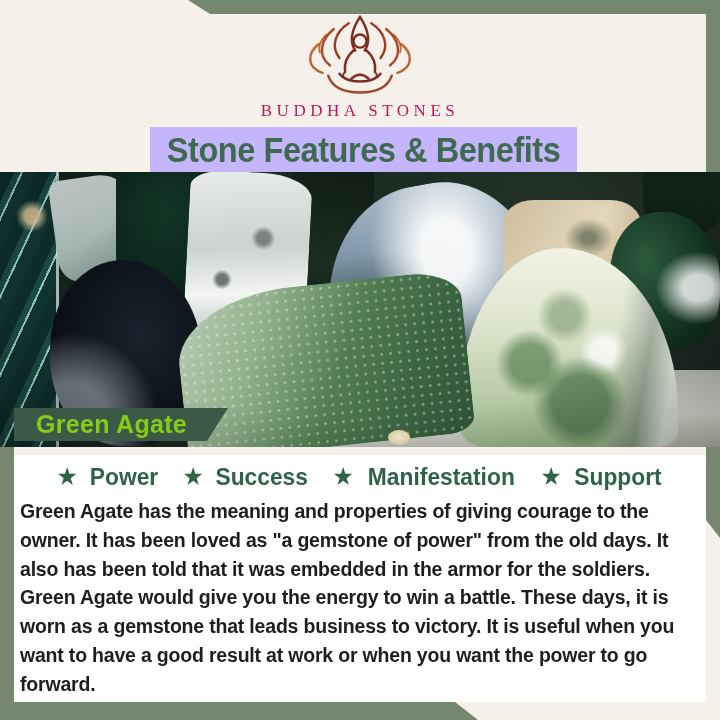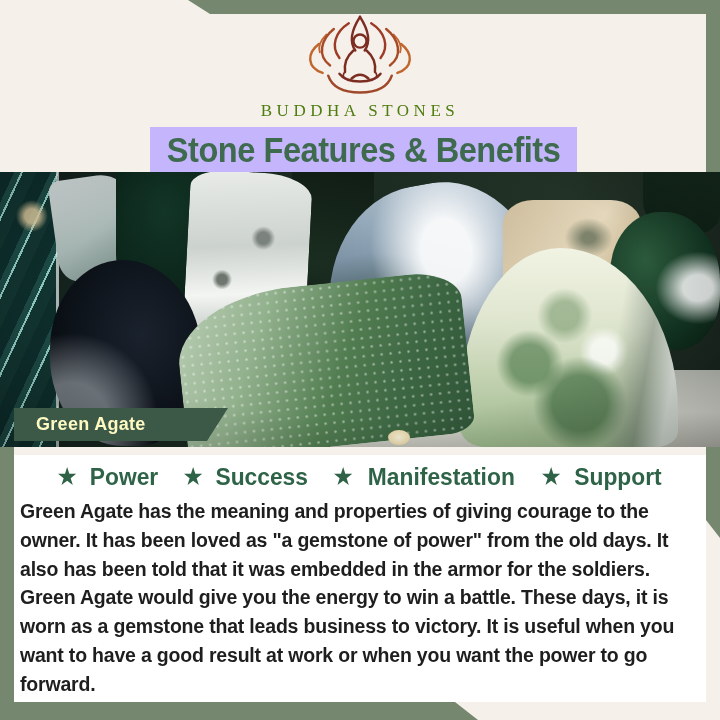--- a/index.html
+++ b/index.html
@@ -17,21 +17,21 @@
   .band-right-lower{right:0;top:447px;width:14px;height:91px;
     clip-path:polygon(0 0,100% 0,100% 100%,0 calc(100% - 18px));}
   .band-left-photo{left:0;top:172px;width:14px;height:275px;background:rgba(117,135,111,.82);}
   .band-left-lower{left:0;top:447px;width:14px;height:273px;}
   .band-bottom{left:0;top:702px;width:478px;height:18px;
     clip-path:polygon(0 0,calc(100% - 23px) 0,100% 100%,0 100%);}
   
   .logo{position:absolute;left:50%;top:14px;transform:translateX(-50%);}
   .brand-name{position:absolute;left:0;top:101px;width:100%;text-align:center;
     font-family:"Liberation Serif","DejaVu Serif",serif;
-    font-size:17px;letter-spacing:4.5px;color:#4d7c0f;}
+    font-size:17px;letter-spacing:4.5px;color:#be185d;}
   .title-band{position:absolute;left:150px;top:127px;width:427px;height:45px;
     background:#c4b5fd;text-align:center;line-height:45px;}
   .title-band span{display:inline-block;transform:scaleX(.93);
     font-size:35px;font-weight:700;color:var(--title,#3E6A4E);letter-spacing:-.5px;}
   
   .photo{position:absolute;left:0;top:172px;width:720px;height:275px;overflow:hidden;
     background:linear-gradient(110deg,#101f1b,#1b2a22 40%,#223226 70%,#17231d);}
   .stone{position:absolute;}
   .teal-slice{left:0;top:0;width:58px;height:275px;
     background:
@@ -93,21 +93,21 @@
       linear-gradient(115deg,#bccfb6 0%,#92b18d 28%,#527d51 55%,#3c6642 76%,#2e5336 100%);
     background-size:9px 9px,100% 100%;}
   .white-chip{left:388px;top:258px;width:22px;height:15px;border-radius:50%;
     background:radial-gradient(#f7f1da,#e4cf96);}
   .photo-vignette{left:0;top:0;width:720px;height:275px;
     background:radial-gradient(ellipse at 50% 42%,transparent 58%,rgba(0,0,0,.28));}
   
   .stone-label{position:absolute;left:14px;top:408px;width:214px;height:33px;
     background:var(--label-bg,#3C5847);
     clip-path:polygon(0 0,100% 0,calc(100% - 21px) 100%,0 100%);
-    color:#fef9c3;font-size:18px;font-weight:700;line-height:32px;
+    color:#84cc16;font-size:25px;font-weight:700;line-height:32px;
     padding-left:0;text-indent:22px;letter-spacing:.3px;}
   
   .white-box{position:absolute;left:14px;top:455px;width:692px;height:247px;background:#ffffff;}
   .benefits-line{margin-top:7px;text-align:center;color:var(--stars,#2E6347);
     font-weight:700;font-size:24px;white-space:nowrap;}
   .benefit{display:inline-flex;align-items:baseline;gap:9px;margin:0 11px;}
   .benefit .star{font-size:25px;}
   .benefit span{transform:scaleX(.95);}
   .description{width:704px;margin:6px 0 0 6px;transform:scaleX(.975);transform-origin:0 0;
     font-size:20px;font-weight:700;line-height:1.44;color:var(--text,#1E1E1E);

